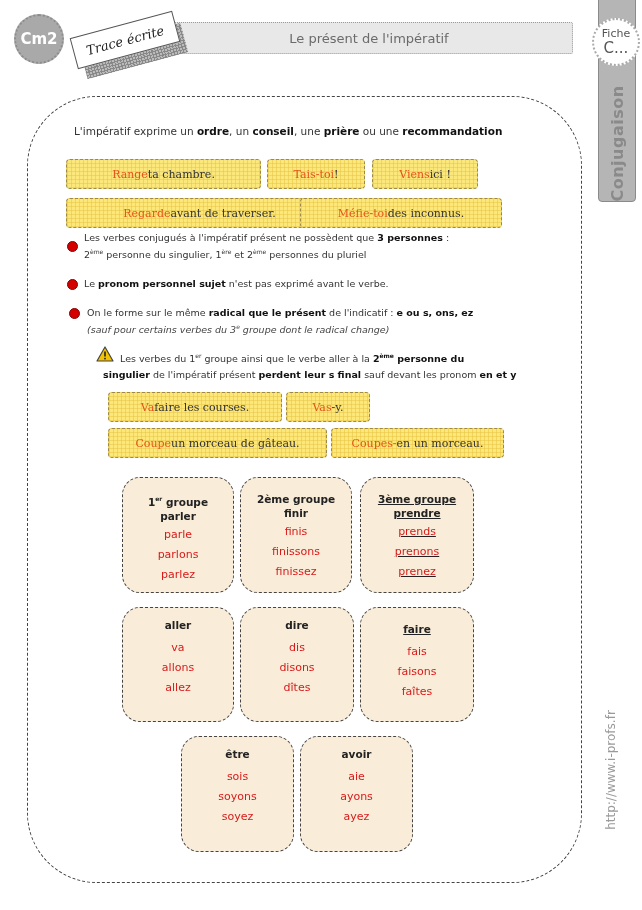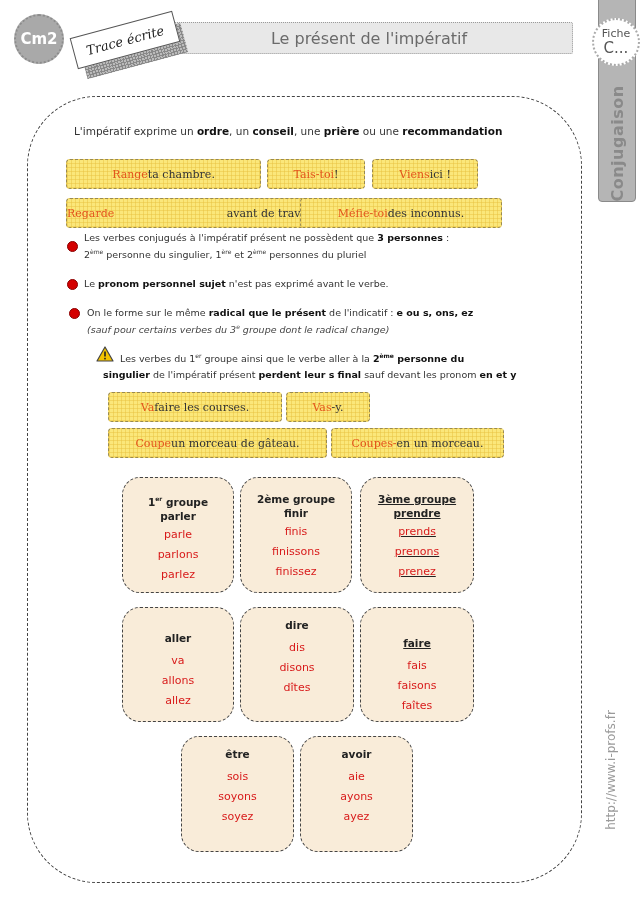--- a/index.html
+++ b/index.html
@@ -10,21 +10,21 @@
   .cm-badge {
     position: absolute; left: 14px; top: 14px; width: 50px; height: 50px;
     border-radius: 50%; background: #a9a9a9; border: 2px dotted #8c8c8c;
     color: #fff; font-weight: bold; font-size: 15px;
     display: flex; align-items: center; justify-content: center;
   }
   .title-bar {
     position: absolute; left: 165px; top: 22px; width: 408px; height: 32px;
     background: #e8e8e8; border: 1px dotted #9a9a9a; border-radius: 2px;
     display: flex; align-items: center; justify-content: center;
-    font-family: "DejaVu Sans", sans-serif; font-size: 16px; color: #6b6b6b;
+    font-family: "DejaVu Sans", sans-serif; font-size: 13px; color: #6b6b6b;
   }
   .trace-shadow {
     position: absolute; left: 82px; top: 36px; width: 104px; height: 30px;
     transform: rotate(-15deg);
     background:
       repeating-linear-gradient(0deg, #888 0 1px, transparent 1px 3px),
       repeating-linear-gradient(90deg, #888 0 1px, #bbb 1px 3px);
   }
   .trace-label {
     position: absolute; left: 72px; top: 24px; width: 106px; height: 32px;
@@ -143,21 +143,21 @@
     <span> ta chambre.</span>
 </div>
 <div class="ycard" style="left:267px;top:159px;width:98px;">
   <span class="hl">Tais-toi</span>
     <span> !</span>
 </div>
 <div class="ycard" style="left:372px;top:159px;width:106px;">
   <span class="hl">Viens</span>
     <span> ici !</span>
 </div>
-<div class="ycard" style="left:66px;top:198px;width:267px;justify-content:space-between;">
+<div class="ycard" style="left:66px;top:198px;width:267px;">
   <span class="hl">Regarde</span>
     <span> avant de traverser.</span>
 </div>
 <div class="ycard" style="left:300px;top:198px;width:202px;">
   <span class="hl">Méfie-toi</span>
     <span> des inconnus.</span>
 </div>
 
 <div class="bullet" style="left:67px;top:241px;"></div>
 <div class="btext" style="left:84px;top:231px;">
@@ -224,37 +224,37 @@
 <div class="vbox" style="left:360px;top:477px;width:114px;height:116px;text-decoration:underline;">
   <div class="head"><span>3ème groupe</span><br><span>prendre</span></div>
   <div class="forms">
     <div class="form">prends</div>
     <div class="form">prenons</div>
     <div class="form">prenez</div>
   </div>
 </div>
 
 <div class="vbox" style="left:122px;top:607px;width:112px;height:115px;">
-  <div class="head" style="margin-top:23px;">aller</div>
+  <div class="head" style="margin-top:10px;">aller</div>
   <div class="forms" style="margin-top:6px;">
     <div class="form">va</div>
     <div class="form">allons</div>
     <div class="form">allez</div>
   </div>
 </div>
 <div class="vbox" style="left:240px;top:607px;width:114px;height:115px;">
   <div class="head" style="margin-top:10px;">dire</div>
   <div class="forms" style="margin-top:6px;">
     <div class="form">dis</div>
     <div class="form">disons</div>
     <div class="form">dîtes</div>
   </div>
 </div>
 <div class="vbox" style="left:360px;top:607px;width:114px;height:115px;">
-  <div class="head" style="margin-top:28px;text-decoration:underline;">faire</div>
+  <div class="head" style="margin-top:14px;text-decoration:underline;">faire</div>
   <div class="forms" style="margin-top:6px;">
     <div class="form">fais</div>
     <div class="form">faisons</div>
     <div class="form">faîtes</div>
   </div>
 </div>
 
 <div class="vbox" style="left:181px;top:736px;width:113px;height:116px;">
   <div class="head" style="margin-top:10px;">être</div>
   <div class="forms" style="margin-top:6px;">

